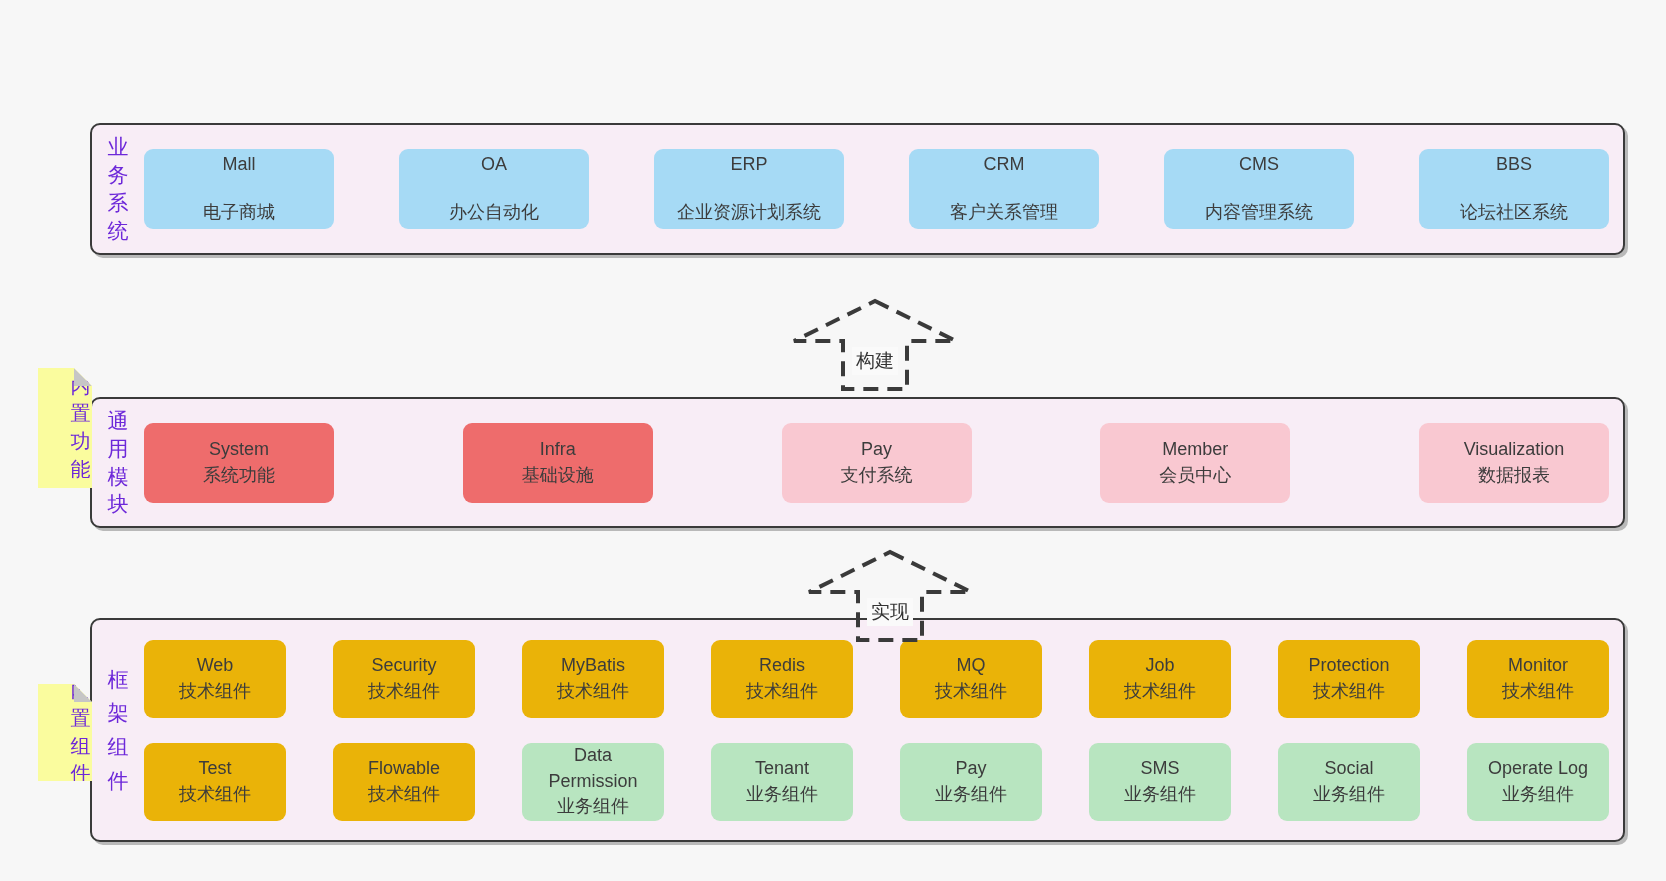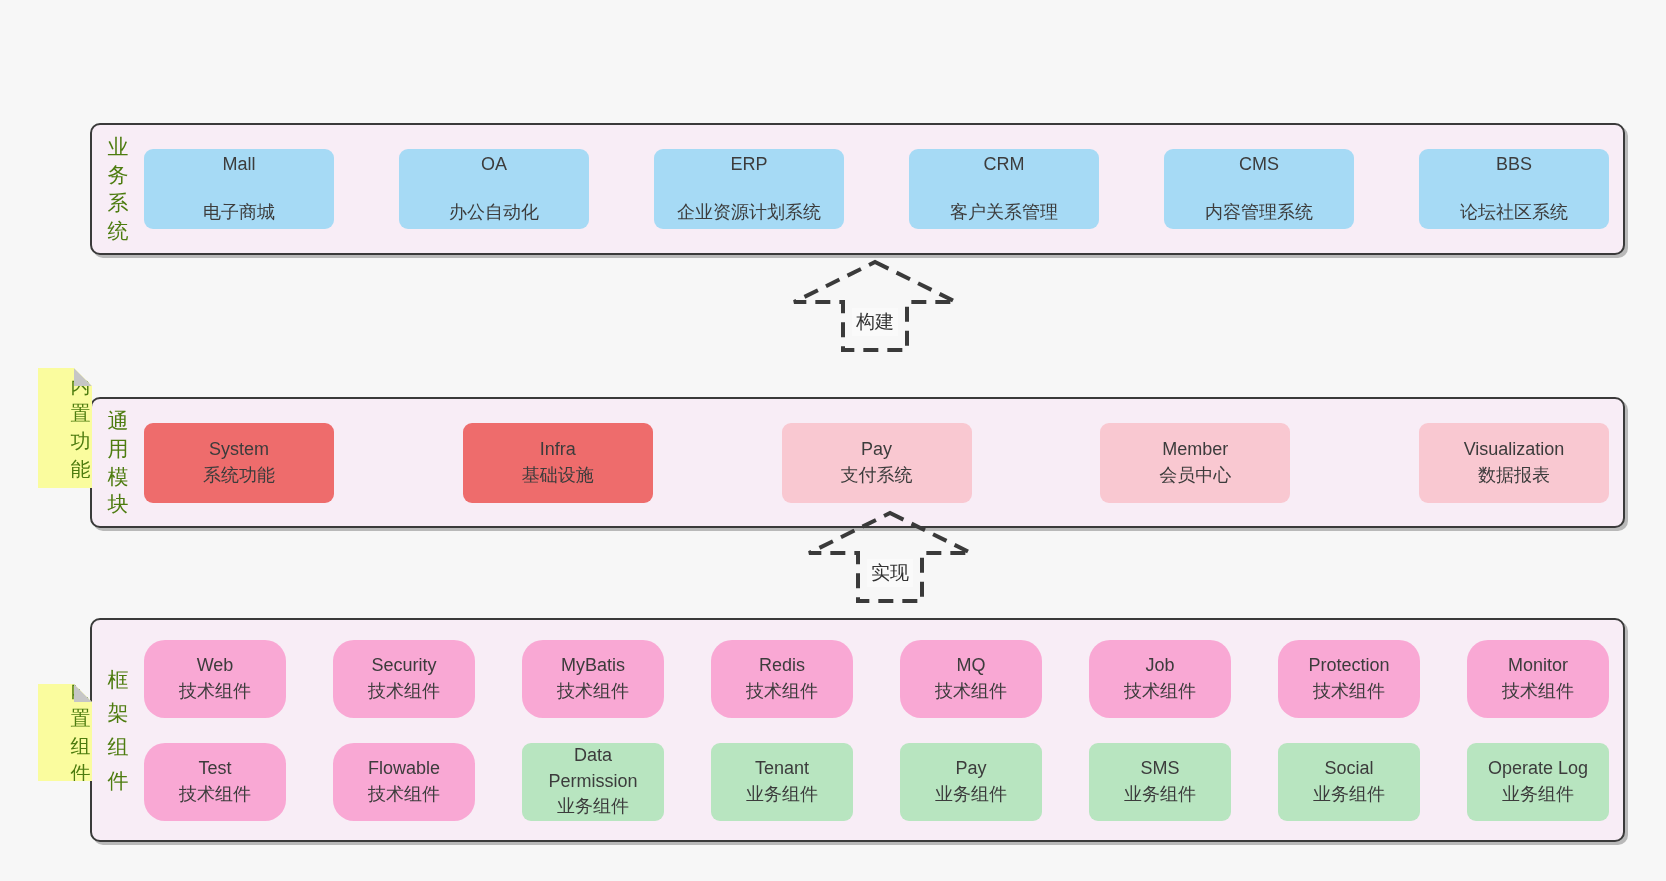--- a/index.html
+++ b/index.html
@@ -14,57 +14,57 @@
     box-shadow:3px 3px 0 rgba(0,0,0,0.25);
     display:flex; z-index:1;
   }
   #panel-business   { top:123px; height:132px; }
   #panel-modules    { top:372px; height:131px;margin-top:25px; }
   #panel-components { top:618px; height:224px; }
 
   .gutter { flex:0 0 52px; display:flex; align-items:center; justify-content:center; }
   .vlabel {
     width:26px; font-size:21px; line-height:1.33; text-align:center;
-    word-break:break-all; color:#4d7c0f;
+    word-break:break-all; color:#6d28d9;
   }
   .vlabel.spread { line-height:1.6; }
 
   .rows {
     flex:1; display:flex; flex-direction:column; justify-content:center;
     gap:25px; padding-right:14px;
   }
   .row { display:flex; justify-content:space-between; }
 
   .box {
     box-sizing:border-box; width:190px; height:80px; padding:0 6px;
     border-radius:9px; display:flex; flex-direction:column;
     align-items:center; justify-content:center; text-align:center;
     font-size:18px; line-height:1.42; color:#3c3c3c;
   }
   #panel-components .box { width:142px; height:78px; }
   .blue       { background:#a6daf5;gap:22px; }
   .red        { background:#ee6c6c; }
   .pink       { background:#f9c8d1; }
-  .green      { background:#f9a8d4;border-radius:21px; }
+  .green      { background:#eab308; }
   .lightgreen { background:#b8e5c0; }
 
   .sticky {
     position:absolute; left:38px; width:54px; background:#fafc9e; z-index:3;
     display:flex; align-items:center; justify-content:center;
     clip-path:polygon(0 0, calc(100% - 18px) 0, 100% 18px, 100% 100%, 0 100%);
   }
   #sticky-modules    { top:368px; height:120px; }
   #sticky-components { top:684px; height:97px; }
   .sticky::after {
     content:""; position:absolute; top:0; right:0; width:18px; height:18px;
     background:#c6c6c6; clip-path:polygon(0 0, 100% 100%, 0 100%);
   }
   .sticky .vlabel { font-size:20px; line-height:1.38;margin-left:31px; }
 
-  .arrow { position:absolute; width:170px; height:96px; z-index:2; }
+  .arrow { position:absolute; width:170px; height:96px; z-index:2;margin-top:39px; }
   #arrow-build     { left:790px; top:258px; }
   #arrow-implement { left:805px; top:509px; }
   .arrow svg { width:100%; height:100%; display:block; }
   .arrow polygon {
     fill:none; stroke:#3a3a3a; stroke-width:4; stroke-dasharray:15 9;
   }
   .arrow-label {
     position:absolute; left:50%; top:50px; transform:translateX(-50%);
     background:#fafafa; padding:1px 4px; font-size:19px; color:#333333;
     white-space:nowrap;

